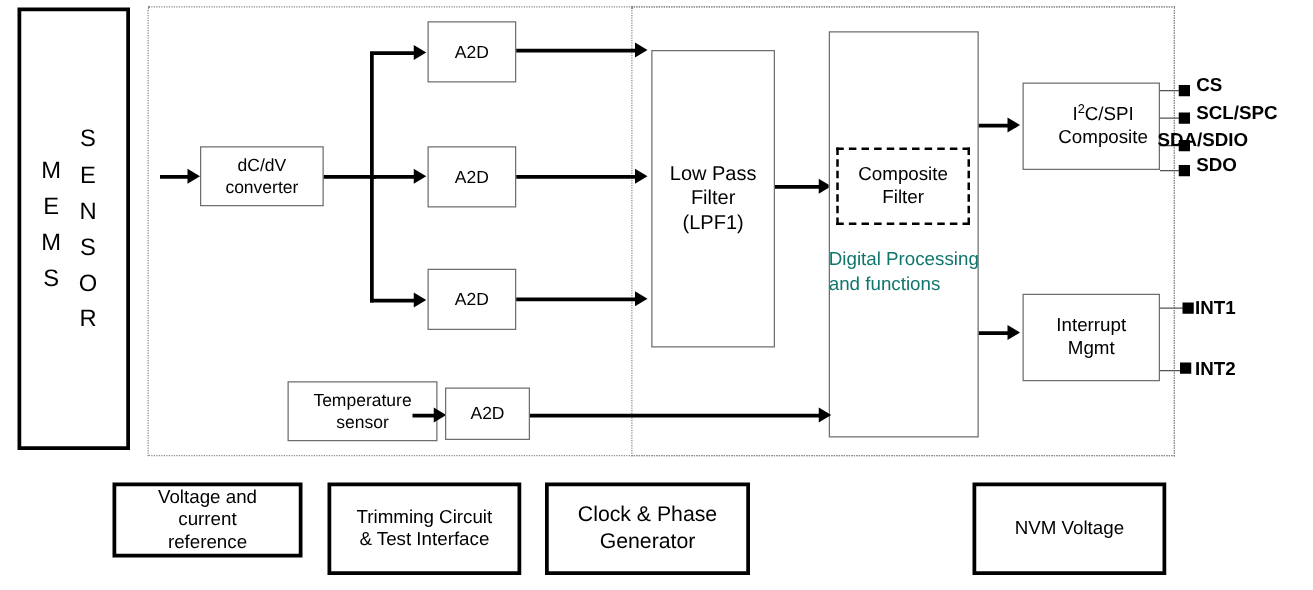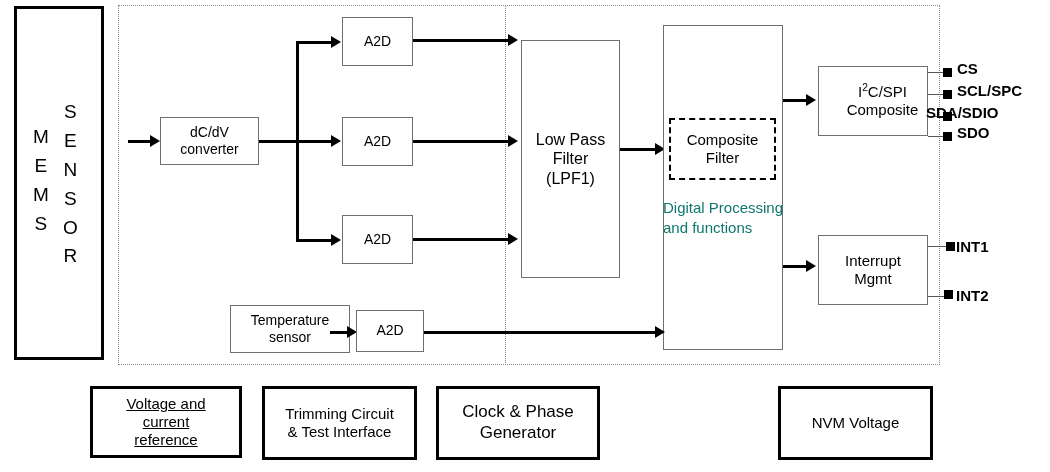--- a/index.html
+++ b/index.html
@@ -250,21 +250,21 @@
   <div class="hline" style="left:330px; top:331px; width:20px;"></div>
   <div class="arrow" style="left:347px; top:326px;"></div>
 
   <div class="blk" style="left:356px; top:310px; width:68px; height:42px; font-size:14px;">
     <span class="txt">A2D</span>
   </div>
 
   <div class="hline" style="left:424px; top:331px; width:236px;"></div>
   <div class="arrow" style="left:655px; top:326px;"></div>
 
-  <div class="blk heavy" style="left:90px; top:386px; width:152px; height:72px; font-size:15px;text-decoration:underline;">
+  <div class="blk heavy" style="left:90px; top:386px; width:152px; height:60px; font-size:15px;">
     <span class="txt">Voltage and
 current
 reference</span>
   </div>
   <div class="blk heavy" style="left:262px; top:386px; width:155px; height:74px; font-size:15px;">
     <span class="txt">Trimming Circuit
 &amp; Test Interface</span>
   </div>
   <div class="blk heavy" style="left:436px; top:386px; width:164px; height:74px; font-size:17px;text-align:center;">
     <span class="txt">Clock &amp; Phase

